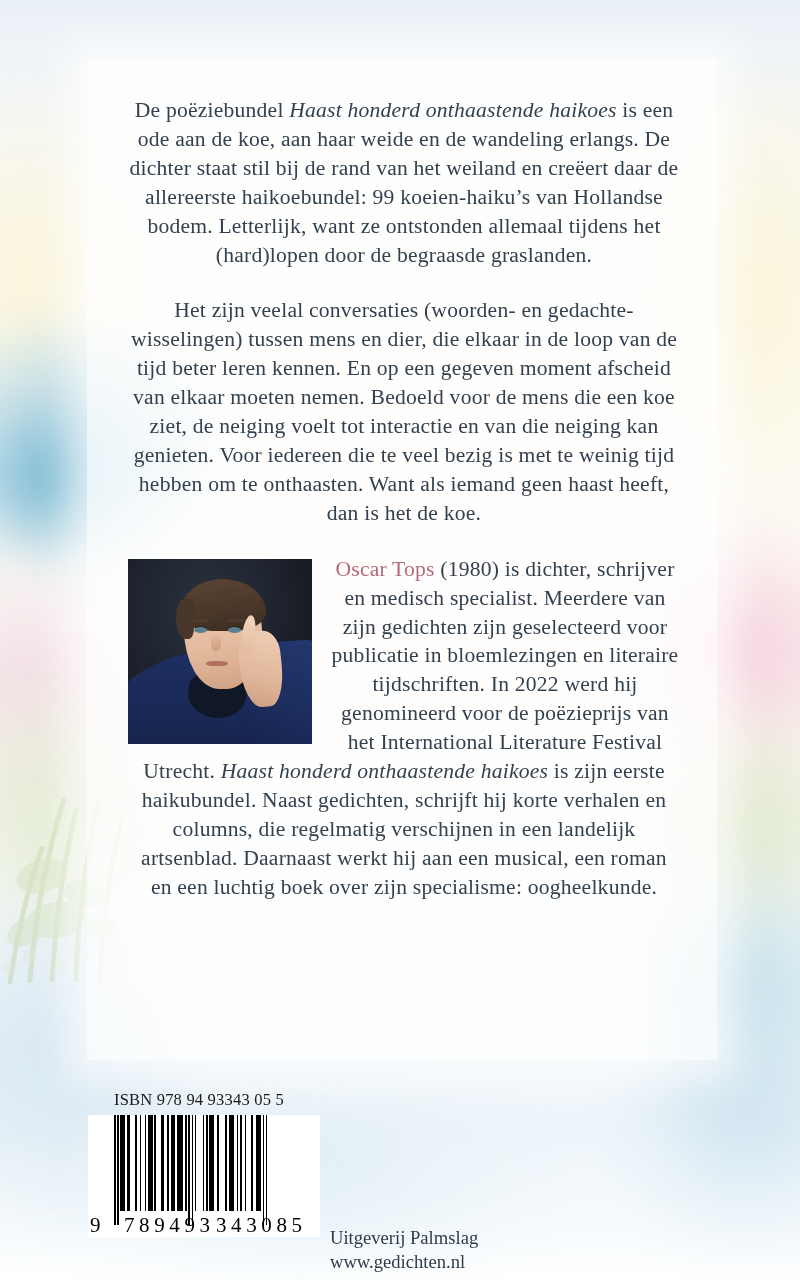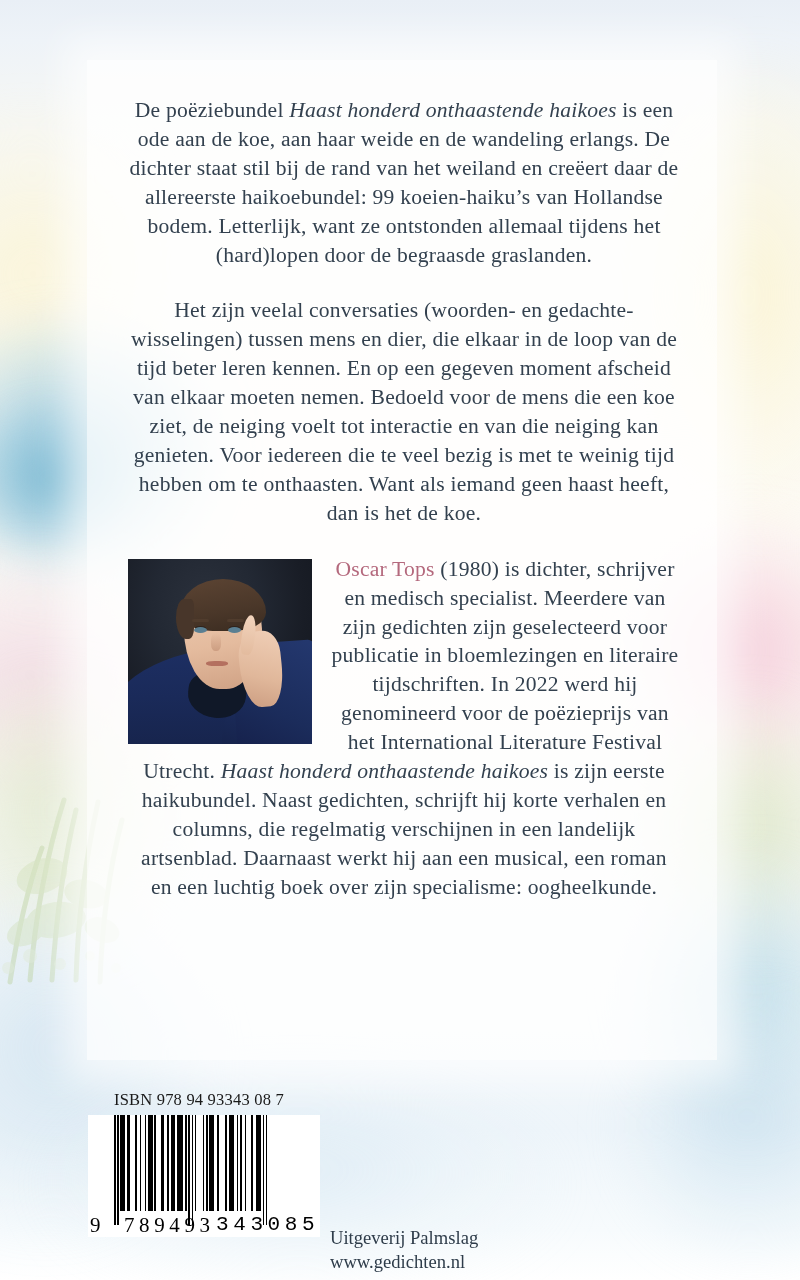--- a/index.html
+++ b/index.html
@@ -364,21 +364,21 @@
     top: 98px;
     width: 232px;
     height: 24px;
     font-family: "Liberation Serif", "DejaVu Serif", serif;
     font-size: 21px;
     color: #000;
     line-height: 24px;
   }
   .bc-d-lead { position: absolute; left: 2px; top: 0; }
   .bc-d-left { position: absolute; left: 36px; top: 0; letter-spacing: 4.6px; }
-  .bc-d-right { position: absolute; left: 128px; top: 0; letter-spacing: 4.6px; font-family: Liberation Mono, monospace; }
+  .bc-d-right { position: absolute; left: 128px; top: 0; letter-spacing: 4.6px; }
 
   
   .publisher {
     position: absolute;
     left: 330px;
     top: 1190px;
     color: #2e3c4a;
     font-size: 18.6px;
     line-height: 24px;
     margin-top: 36px;
@@ -460,21 +460,21 @@
           <div class="p-finger"></div>
         </div>
       </div>
 
       <p><span class="author-name">Oscar Tops</span><span> (1980) is dichter, schrijver en medisch specialist. Meerdere van zijn gedichten zijn geselecteerd voor publicatie in bloemlezingen en literaire tijdschriften. In 2022 werd hij genomineerd voor de poëzieprijs van het International Literature Festival Utrecht. </span><em class="italic">Haast honderd onthaastende haikoes</em><span> is zijn eerste haikubundel. Naast gedichten, schrijft hij korte verhalen en columns, die regelmatig verschijnen in een landelijk artsenblad. Daarnaast werkt hij aan een musical, een roman en een luchtig boek over zijn specialisme: oogheelkunde.</span></p>
 
     </div>
   </div>
 
   <div class="isbn-area">
-    <div class="isbn-text">ISBN 978 94 93343 08 7</div>
+    <div class="isbn-text">ISBN 978 94 93343 05 5</div>
     <div class="barcode-wrap">
       <div class="bars" id="bars">
           <div class="bar guard" style="width: 1.62px;"></div>
           <div class="sp" style="width: 1.62px;"></div>
           <div class="bar guard" style="width: 1.62px;"></div>
           <div class="sp" style="width: 1.62px;"></div>
           <div class="bar" style="width: 4.86px;"></div>
           <div class="sp" style="width: 1.62px;"></div>
           <div class="bar" style="width: 3.24px;"></div>
           <div class="sp" style="width: 4.86px;"></div>

